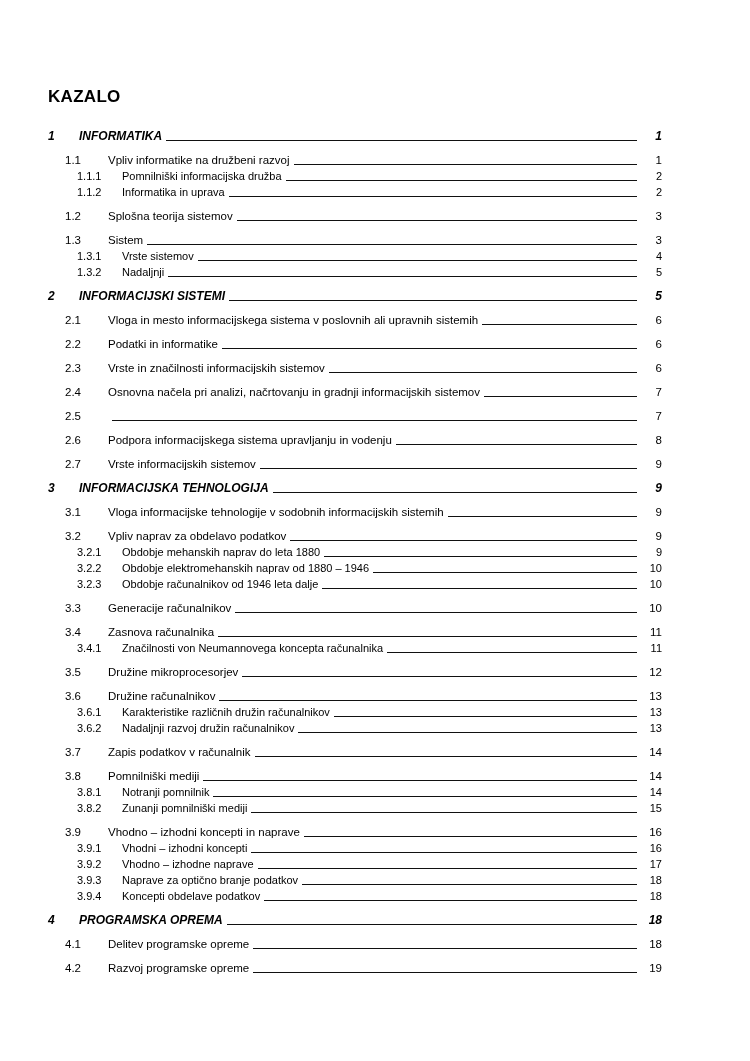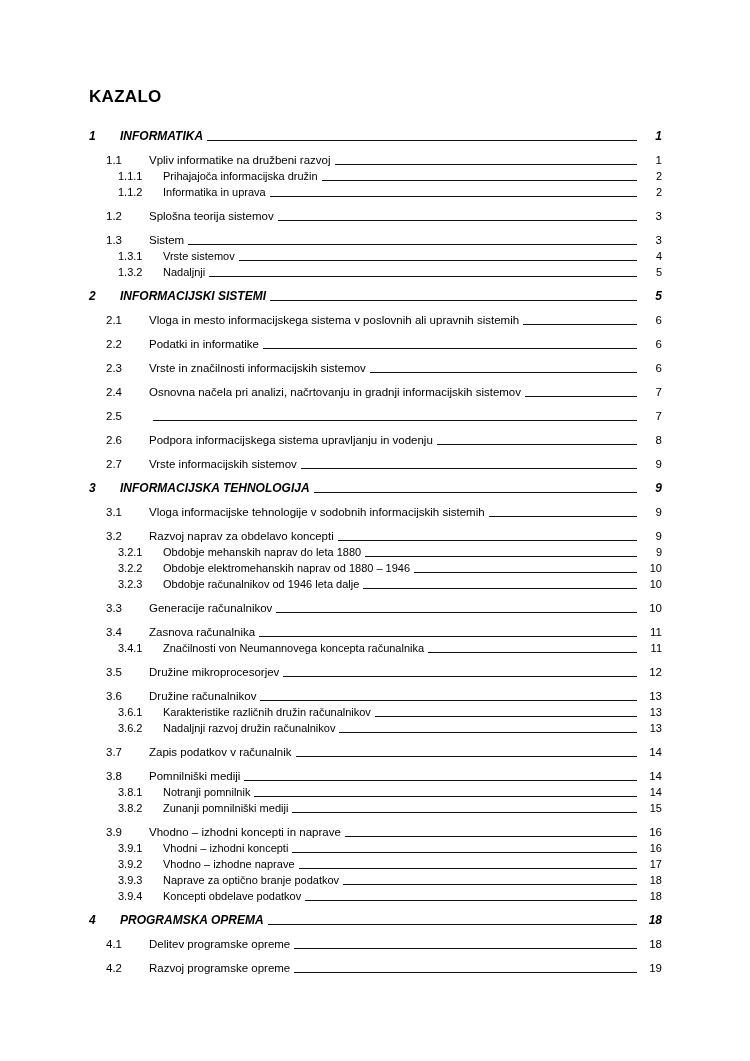--- a/index.html
+++ b/index.html
@@ -10,21 +10,21 @@
     font-family: "Liberation Sans", sans-serif;
   }
   .sheet {
     position: relative;
     width: 750px;
     height: 1061px;
     background: #ffffff;
     overflow: hidden;
   }
   .content {
-    padding: 86px 88px 0 89px;
+    padding: 86px 88px 0 48px;
   }
   h1.doc-title {
     margin: 0;
     font-size: 17px;
     line-height: 22px;
     font-weight: 700;
     letter-spacing: 0.3px;
   }
   .toc {
     margin-top: 20px;
@@ -86,21 +86,21 @@
     <span class="pg">1</span>
   </div>
         <div class="row l2">
     <span class="num">1.1</span>
     <span class="etitle">Vpliv informatike na družbeni razvoj</span>
     <span class="leader"></span>
     <span class="pg">1</span>
   </div>
         <div class="row l3">
     <span class="num">1.1.1</span>
-    <span class="etitle">Prihajajoča informacijska družin</span>
+    <span class="etitle">Pomnilniški informacijska družba</span>
     <span class="leader"></span>
     <span class="pg">2</span>
   </div>
         <div class="row l3">
     <span class="num">1.1.2</span>
     <span class="etitle">Informatika in uprava</span>
     <span class="leader"></span>
     <span class="pg">2</span>
   </div>
         <div class="row l2">
@@ -181,21 +181,21 @@
     <span class="pg">9</span>
   </div>
         <div class="row l2">
     <span class="num">3.1</span>
     <span class="etitle">Vloga informacijske tehnologije v sodobnih informacijskih sistemih</span>
     <span class="leader"></span>
     <span class="pg">9</span>
   </div>
         <div class="row l2">
     <span class="num">3.2</span>
-    <span class="etitle">Razvoj naprav za obdelavo koncepti</span>
+    <span class="etitle">Vpliv naprav za obdelavo podatkov</span>
     <span class="leader"></span>
     <span class="pg">9</span>
   </div>
         <div class="row l3">
     <span class="num">3.2.1</span>
     <span class="etitle">Obdobje mehanskih naprav do leta 1880</span>
     <span class="leader"></span>
     <span class="pg">9</span>
   </div>
         <div class="row l3">

